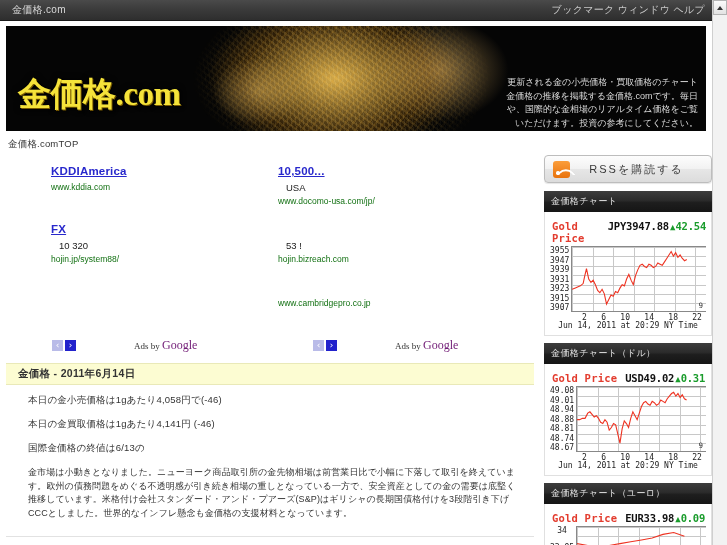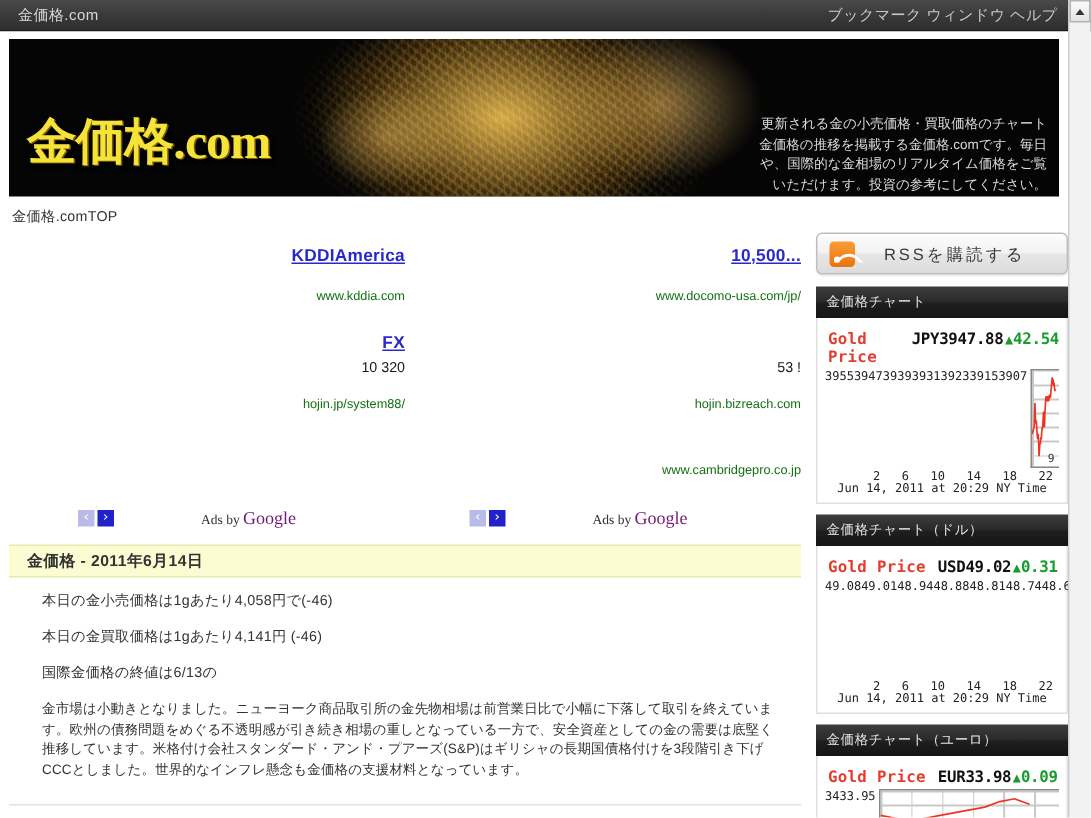--- a/index.html
+++ b/index.html
@@ -125,21 +125,21 @@
     padding-left: 4px;
   }
 
   
   #ad-block {
     margin: 6px 0 0 0;
     padding: 0 6px 0 6px;
     position: relative;
   }
   .ad-grid { display: flex; }
-  .ad-col { width: 50%; padding-left: 45px; text-align: right; }
+  .ad-col { width: 50%; padding-left: 45px; }
   .ad-col.right { padding-left: 8px; }
   .ad-unit { height: 58px; position: relative; }
   .ad-title {
     color: #2828cc;
     font-size: 11.5px;
     font-weight: bold;
     text-decoration: underline;
     display: inline-block;
     white-space: nowrap;
     letter-spacing: .2px;
@@ -147,21 +147,21 @@
   .ad-title.pad-wide { min-width: 118px; }
   .ad-title.pad-mid  { min-width: 80px; }
   .ad-title.pad-narrow { min-width: 72px; }
   .ad-desc {
     font-size: 9.5px; color: #1a1a1a;
     margin-top: 3px; padding-left: 8px;
     white-space: nowrap;
   }
   .ad-url {
     font-size: 8.5px; color: #127012;
-    margin-top: 13px;
+    margin-top: 3px;
     white-space: nowrap;
   }
   #ads-footer {
     display: flex; align-items: center;
     margin-top: 2px; height: 16px;
     padding-left: 6px;
   }
   .ads-foot-half {
     width: 50%;
     display: flex; align-items: center;
@@ -273,21 +273,21 @@
     font-family: "DejaVu Sans Mono", monospace;
     margin-bottom: 2px; padding-left: 2px;
   }
   .quote-label { color: #e33c2e; letter-spacing: .2px; }
   .quote-price { color: #111; margin-left: 8px; letter-spacing: -.2px; }
   .quote-up-arrow { color: #1a9c2c; margin-left: 1px; font-size: 9px; }
   .quote-change { color: #1a9c2c; letter-spacing: -.2px; }
 
   .chart-area { display: flex; }
   .chart-yaxis {
-    display: flex; flex-direction: row; justify-content: space-between;
+    display: flex; flex-direction: column; justify-content: space-between;
     font-family: "DejaVu Sans Mono", monospace;
     font-size: 8px; color: #222; text-align: center;
     padding-right: 2px;
     height: 66px;
   }
   .chart-plot {
     position: relative;
     flex: 1; height: 66px;
     border: 1px solid #888; border-right: none;
     background:
@@ -357,20 +357,21 @@
             </div>
             <div class="ad-unit">
               <a class="ad-title pad-mid">FX</a>
               <div class="ad-desc">10  320</div>
               <div class="ad-url">hojin.jp/system88/</div>
             </div>
           </div>
           <div class="ad-col right">
             <div class="ad-unit">
               <a class="ad-title pad-wide">10,500...</a>
+              <div class="ad-desc">USA</div>
               <div class="ad-url">www.docomo-usa.com/jp/</div>
             </div>
             <div class="ad-unit">
               <a class="ad-title pad-mid"></a>
               <div class="ad-desc">53            !</div>
               <div class="ad-url">hojin.bizreach.com</div>
             </div>
             <div class="ad-unit">
               <a class="ad-title pad-narrow"></a>
               <div class="ad-desc"></div>

